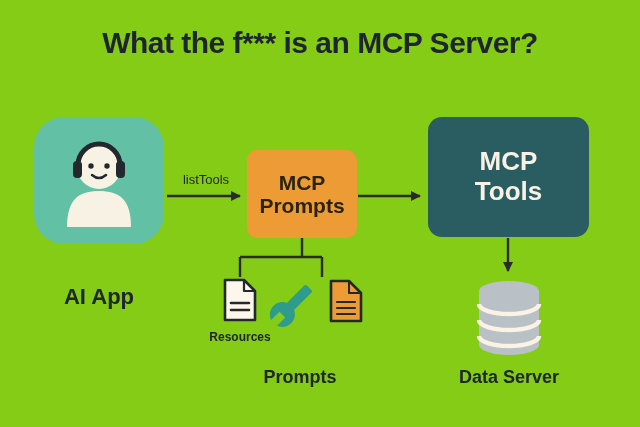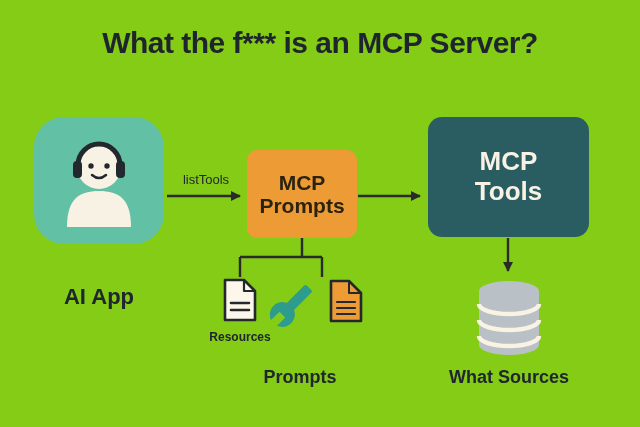--- a/index.html
+++ b/index.html
@@ -140,21 +140,21 @@
       <path d="M3,11 L3,65 A30,10 0 0 0 63,65 L63,11 Z" fill="#B9C0C6"></path>
       <ellipse cx="33" cy="11" rx="30" ry="10" fill="#B9C0C6"></ellipse>
       <path d="M3,24 A30,10 0 0 0 63,24" fill="none" stroke="#FAF3E4" stroke-width="4.5"></path>
       <path d="M3,40 A30,10 0 0 0 63,40" fill="none" stroke="#FAF3E4" stroke-width="4.5"></path>
       <path d="M3,56 A30,10 0 0 0 63,56" fill="none" stroke="#FAF3E4" stroke-width="4.5"></path>
     </svg>
   </div>
 
   <div class="abs node-label label-resources">Resources</div>
   <div class="abs node-label label-prompts">Prompts</div>
-  <div class="abs node-label label-data">What Sources</div>
+  <div class="abs node-label label-data">Data Server</div>
 
   <svg class="abs overlay" width="640" height="427" viewBox="0 0 640 427" aria-hidden="true">
     <defs>
       <marker id="ah" markerUnits="userSpaceOnUse" markerWidth="12" markerHeight="12" refX="9" refY="5" orient="auto">
         <path d="M0,0 L10,5 L0,10 Z" fill="#2A2A2A"></path>
       </marker>
     </defs>
     <line x1="167" y1="196" x2="240" y2="196" stroke="#2A2A2A" stroke-width="2.4" marker-end="url(#ah)"></line>
     <line x1="358" y1="196" x2="420" y2="196" stroke="#2A2A2A" stroke-width="2.4" marker-end="url(#ah)"></line>
     <path d="M302,238 V257 M240,257 H322 M240,257 V277 M322,257 V277" fill="none" stroke="#2A2A2A" stroke-width="2.4"></path>

